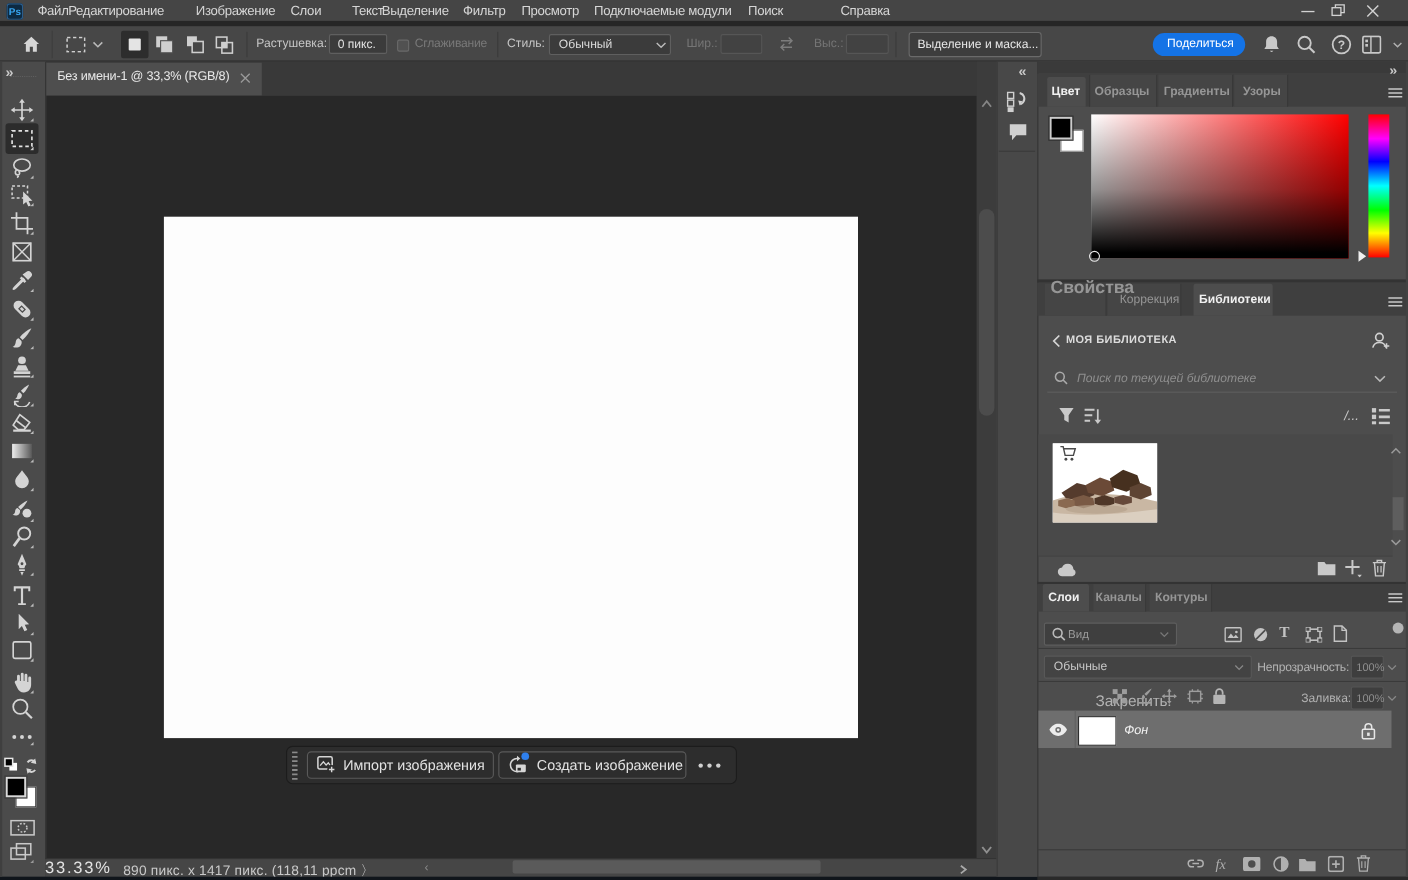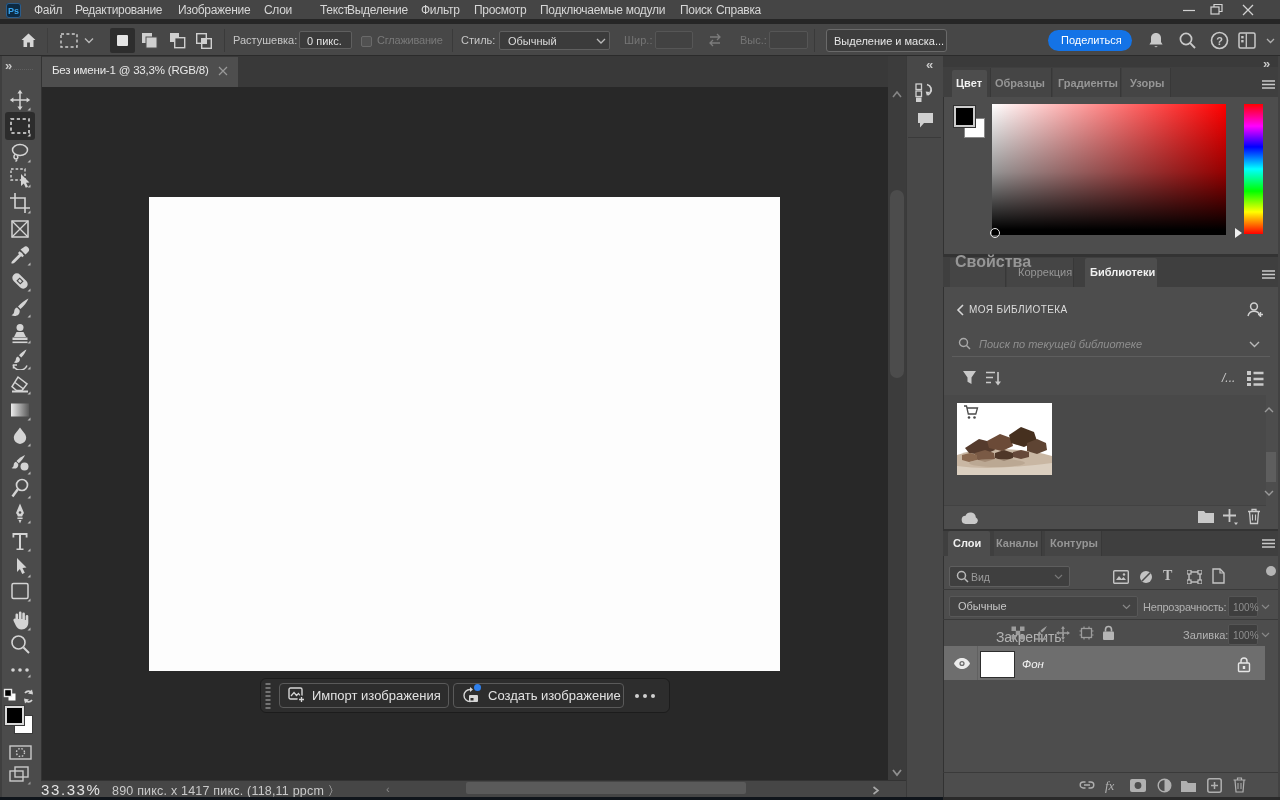--- a/index.html
+++ b/index.html
@@ -7,30 +7,30 @@
 #root{position:relative;width:1280px;height:800px}
 </style></head>
 <body>
 <div id="root">
 
 <div class="a" id="menubar" style="left:0;top:0;width:1280px;height:19px;background:#454545"></div>
 <div class="a" style="left:6px;top:3px;width:15px;height:15px;background:#0d2a42;border-radius:3px;box-shadow:0 0 0 1px #2b5d8c inset"></div>
 <div class="t" style="left:8px;top:7px;font-size:9px;font-weight:bold;color:#37a5f0">Ps</div>
 <div id="menus" style="position:absolute;left:0;top:4px;font-size:12px;letter-spacing:-0.3px;color:#d6d6d6">
 <span class="t" style="left:34px">Файл</span>
-<span class="t" style="left:75px">Редактирование</span>
+<span class="t" style="left:62px">Редактирование</span>
 <span class="t" style="left:178px">Изображение</span>
 <span class="t" style="left:264px">Слои</span>
 <span class="t" style="left:320px">Текст</span>
 <span class="t" style="left:347px">Выделение</span>
 <span class="t" style="left:421px">Фильтр</span>
 <span class="t" style="left:474px">Просмотр</span>
 <span class="t" style="left:540px">Подключаемые модули</span>
 <span class="t" style="left:680px">Поиск</span>
-<span class="t" style="left:716px">Справка</span>
+<span class="t" style="left:764px">Справка</span>
 </div>
 
 <svg class="a" style="left:1180px;top:0" width="100" height="19" viewBox="0 0 100 19">
 <path d="M3 10.5h12" stroke="#d2d2d2" stroke-width="1.2" fill="none"></path>
 <rect x="31" y="7" width="8" height="7" stroke="#d2d2d2" stroke-width="1.2" fill="none"></rect>
 <path d="M34 7v-2.5h8v7h-3" stroke="#d2d2d2" stroke-width="1.2" fill="none"></path>
 <path d="M63 5l10 10M73 5l-10 10" stroke="#d2d2d2" stroke-width="1.3" fill="none"></path>
 </svg>
 <div class="a" style="left:0;top:19px;width:1280px;height:5px;background:#262626"></div>
 
@@ -378,21 +378,21 @@
 <div class="t" style="left:955px;top:254px;font-size:16px;font-weight:bold;color:#969696">Свойства</div>
 <div class="t" style="left:1018px;top:267px;font-size:11px;font-weight:normal;color:#969696">Коррекция</div>
 <div class="t" style="left:1090px;top:267px;font-size:11px;font-weight:bold;color:#f0f0f0">Библиотеки</div>
 <svg class="a" style="left:1262px;top:270px" width="13" height="9" viewBox="0 0 13 9">
         <path d="M0 1h13M0 4.5h13M0 8h13" stroke="#c9c9c9" stroke-width="1.4"></path>
       </svg>
 
 <svg class="a" style="left:956px;top:304px" width="8" height="12" viewBox="0 0 8 12">
         <path d="M7 1L2 6l5 5" stroke="#d6d6d6" stroke-width="1.6" fill="none"></path>
       </svg>
-<div class="t" style="left:969px;top:305px;font-size:10px;font-weight:normal;color:#dcdcdc;letter-spacing:.4px">МОЯ БИБЛИОТЕКА</div>
+<div class="t" style="left:969px;top:305px;font-size:10px;font-weight:bold;color:#dcdcdc;letter-spacing:.4px">МОЯ БИБЛИОТЕКА</div>
 <svg class="a" style="left:1246px;top:301px" width="18" height="18" viewBox="0 0 18 18">
         <circle cx="8" cy="5.5" r="3.4" fill="none" stroke="#d0d0d0" stroke-width="1.5"></circle>
         <path d="M2 15a6.2 6.2 0 0112 0" fill="none" stroke="#d0d0d0" stroke-width="1.5"></path>
         <path d="M14.5 11v5M12 13.5h5" stroke="#d0d0d0" stroke-width="1.4"></path>
       </svg>
 <svg class="a" style="left:958px;top:337px" width="13" height="13" viewBox="0 0 13 13">
         <circle cx="5.5" cy="5.5" r="4" stroke="#a9a9a9" stroke-width="1.4" fill="none"></circle>
         <path d="M8.5 8.5L12 12" stroke="#a9a9a9" stroke-width="1.4"></path>
       </svg>
 <div class="t" style="left:979px;top:339px;font-size:11px;font-style:italic;color:#8f8f8f">Поиск по текущей библиотеке</div>

